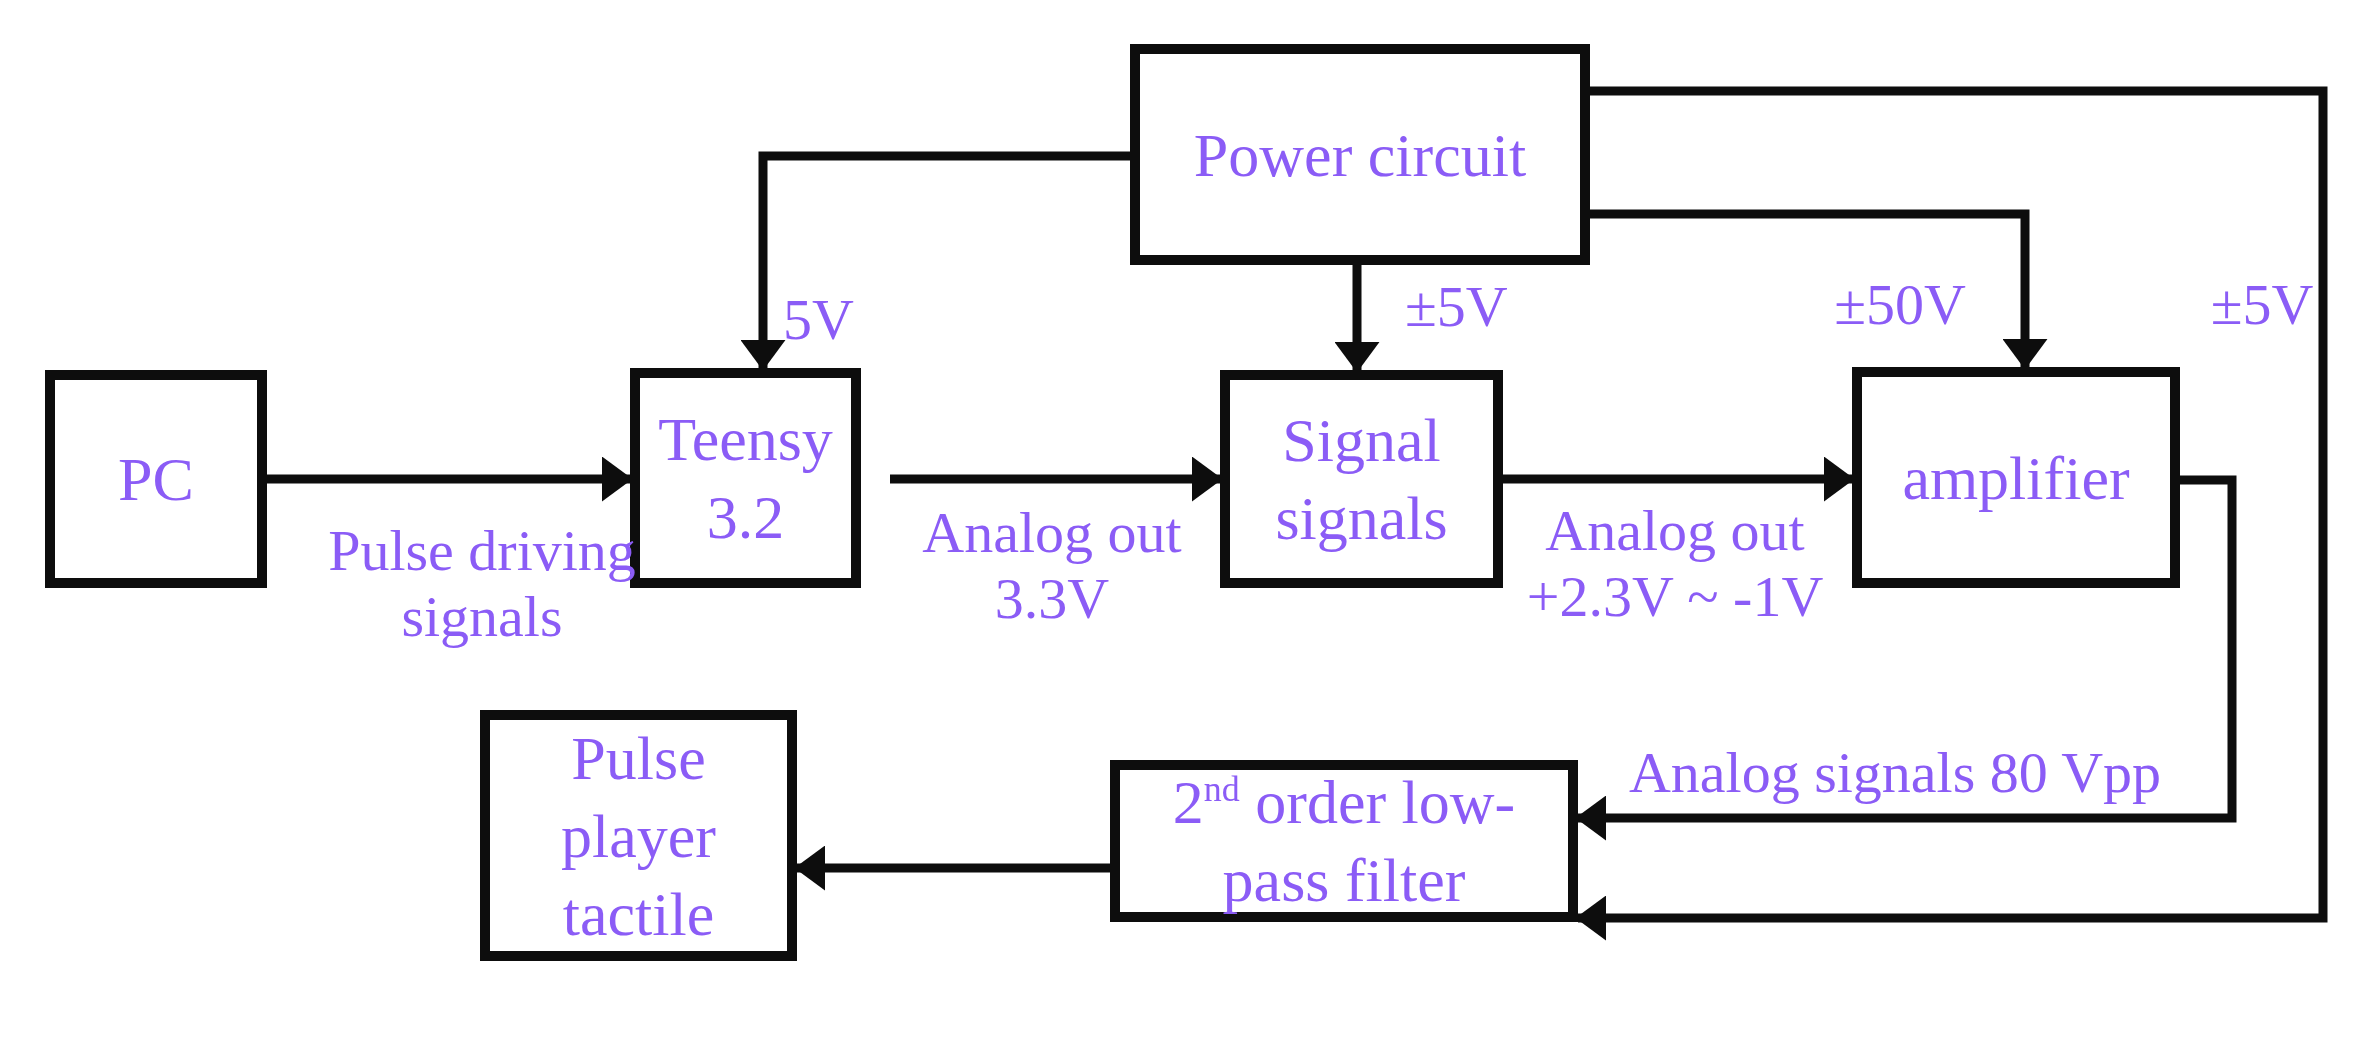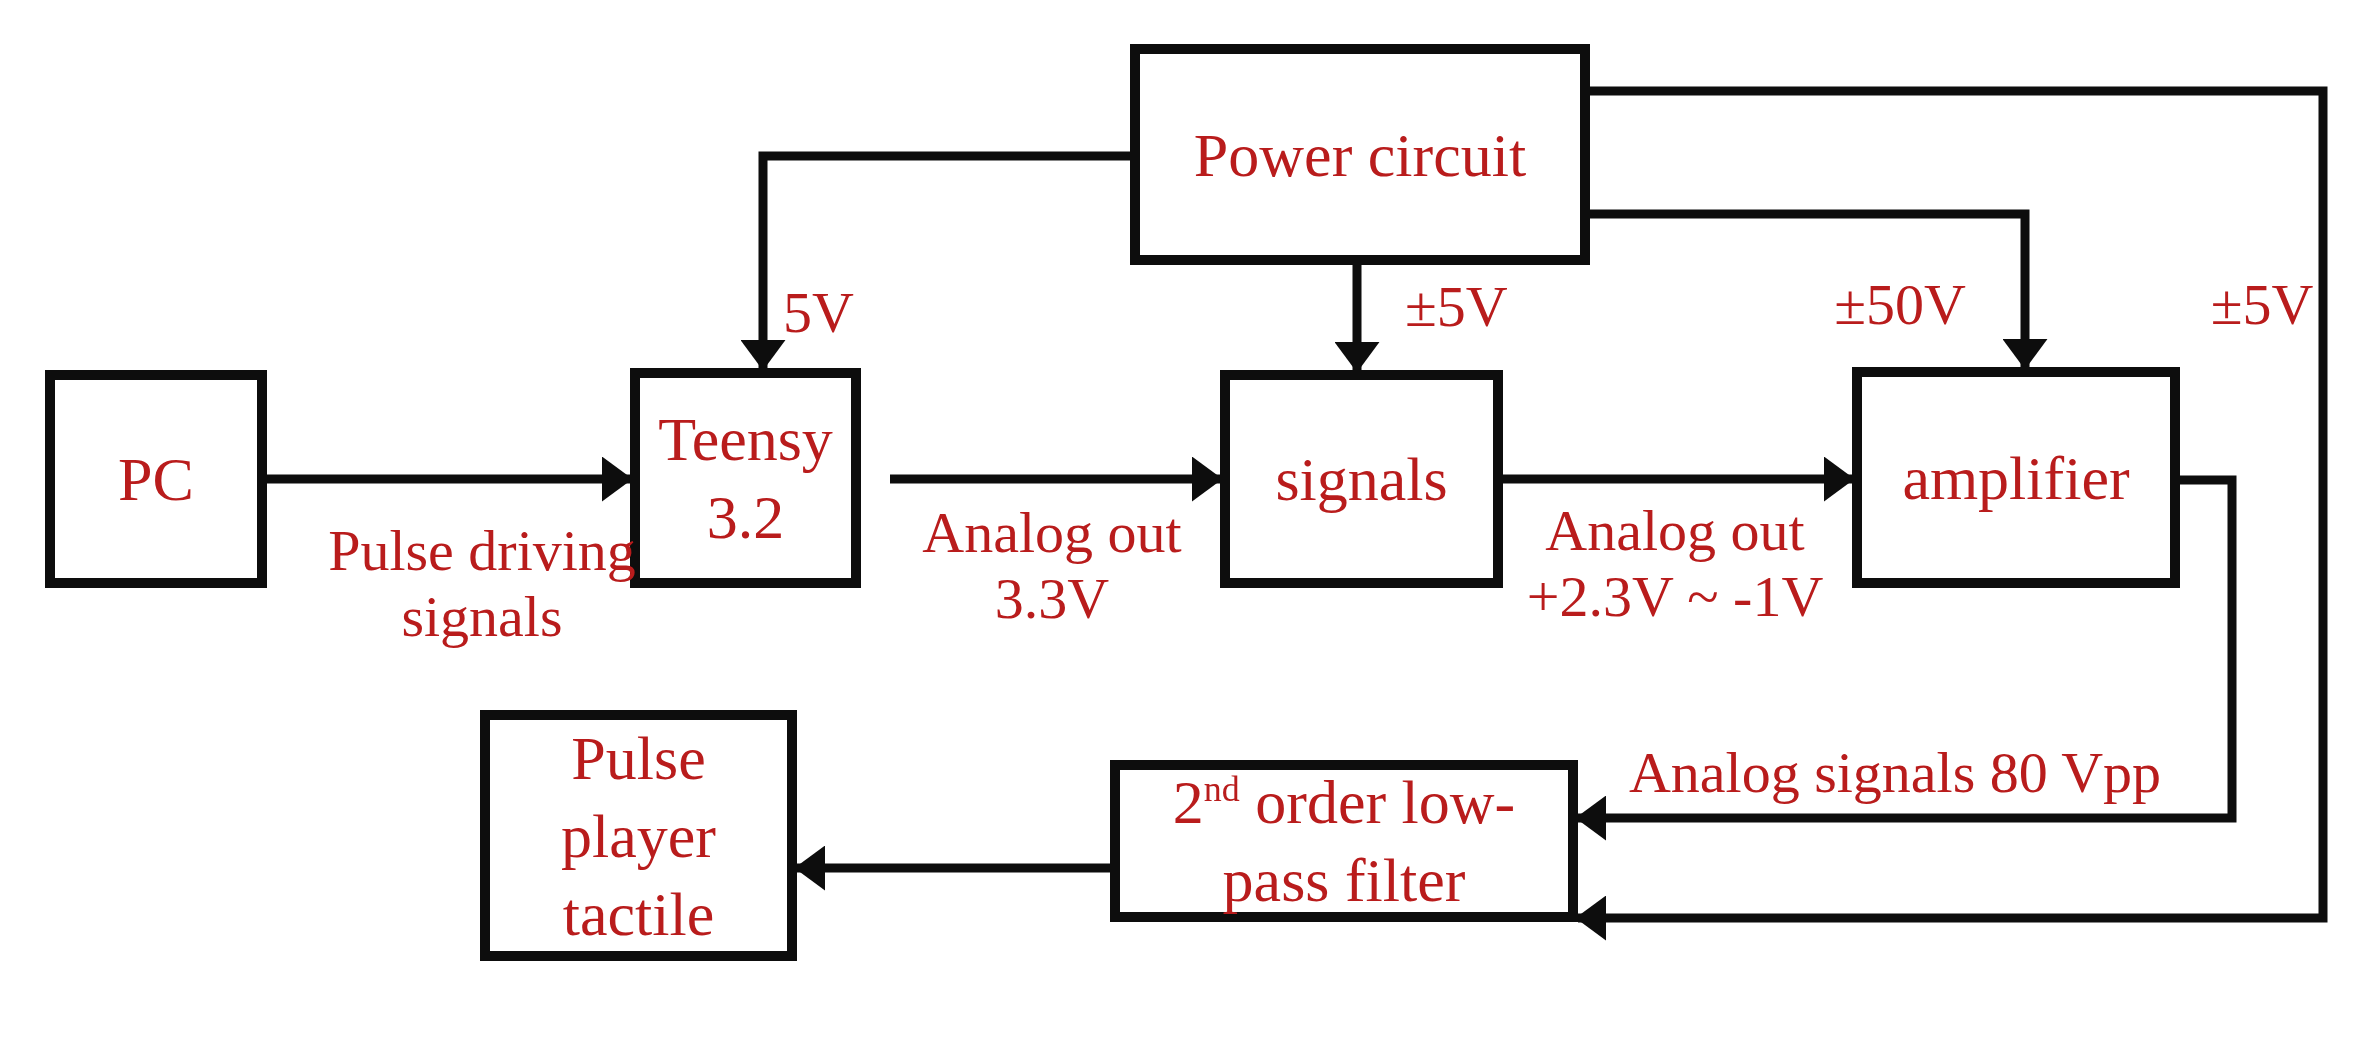--- a/index.html
+++ b/index.html
@@ -2,21 +2,21 @@
 <html><head>
 <meta charset="utf-8">
 <style>
   html, body { margin: 0; padding: 0; background: #ffffff; }
   .stage {
     position: relative;
     width: 2369px;
     height: 1059px;
     background: #ffffff;
     font-family: "Liberation Serif", "DejaVu Serif", serif;
-    color: #b91c1c;
+    color: #8b5cf6;
     overflow: hidden;
   }
   .edges-layer {
     position: absolute;
     left: 0; top: 0;
     width: 2369px; height: 1059px;
   }
   .edges-layer path {
     fill: none;
     stroke: #0d0d0d;
@@ -54,21 +54,21 @@
   
   #n-power-circuit       { left: 1130px; top:  44px; width: 460px; height: 221px; }
   #n-pc                  { left:   45px; top: 370px; width: 222px; height: 218px; }
   #n-teensy              { left:  630px; top: 368px; width: 231px; height: 220px; }
   #n-signal-shifting     { left: 1220px; top: 370px; width: 283px; height: 218px; }
   #n-power-amplifier     { left: 1852px; top: 367px; width: 328px; height: 221px; }
   #n-low-pass-filter     { left: 1110px; top: 760px; width: 468px; height: 162px; }
   #n-pulse-tactile-player{ left:  480px; top: 710px; width: 317px; height: 251px; }
 
   
-  #l-5v          { left:  783px; top: 280px; text-align: center; }
+  #l-5v          { left:  783px; top: 287px; text-align: center; }
   #l-pm5v-mid    { left: 1405px; top: 274px; }
   #l-pm50v      { left: 1900px; top: 272px; }
   #l-pm5v-right  { left: 2262px; top: 272px; }
   #l-pulse-driving { left:  482px; top: 518px; }
   #l-analog-33     { left: 1052px; top: 500px; }
   #l-analog-shift  { left: 1675px; top: 498px; }
   #l-analog-80vpp  { left: 1895px; top: 740px; }
 </style>
 </head>
 <body>
@@ -99,20 +99,21 @@
   <div class="node" id="n-pc">
     <span>PC</span>
   </div>
 
   <div class="node" id="n-teensy">
     <span>Teensy</span>
     <span>3.2</span>
   </div>
 
   <div class="node" id="n-signal-shifting">
+    <span>Signal</span>
     <span>signals</span>
   </div>
 
   <div class="node" id="n-power-amplifier">
     <span>amplifier</span>
   </div>
 
   <div class="node" id="n-low-pass-filter">
     <span>
       <span>2</span><sup>nd</sup><span> order low-</span>

